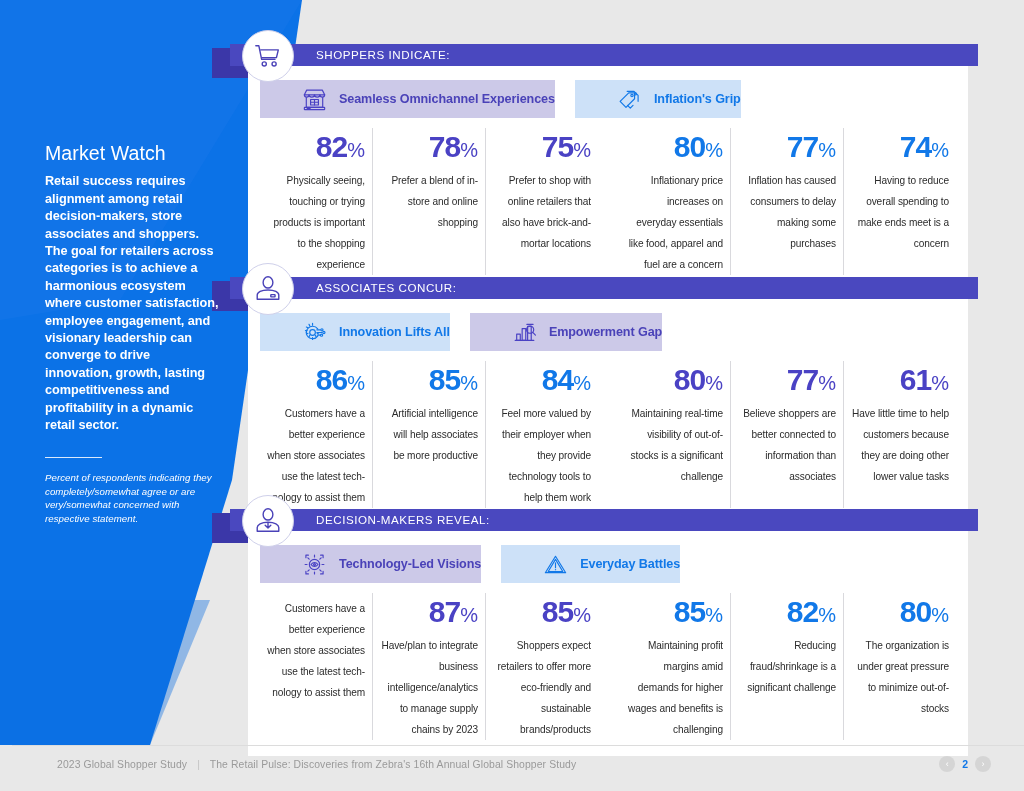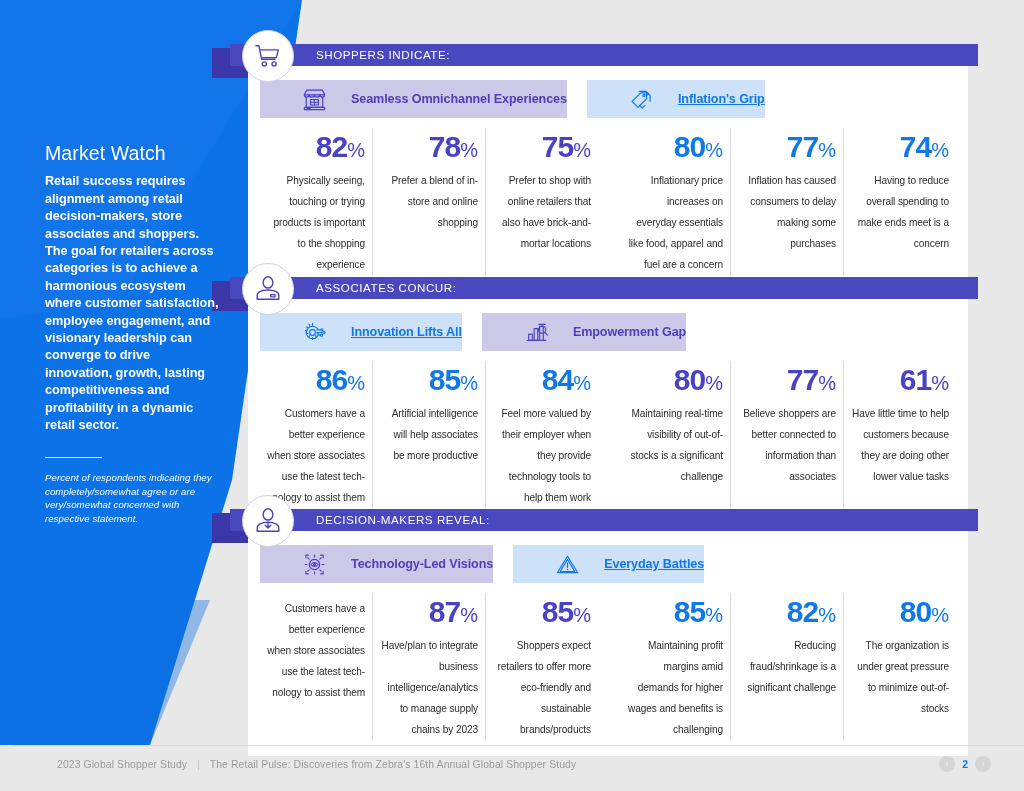--- a/index.html
+++ b/index.html
@@ -74,25 +74,25 @@
     border-radius:50%; background:#fff; border:1.4px solid #cfd0ea;
     display:flex; align-items:center; justify-content:center; z-index:3;
   }
   .sec-circle svg { display:block; }
 
   .sec-card {
     position:absolute; left:18px; top:22px; width:720px; background:#fff;
   }
   .sub-row { display:flex; padding:14px 12px 0 12px; gap:20px; }
   .subhead {
-    height:38px; display:flex; align-items:center; gap:24px;
+    height:38px; display:flex; align-items:center; gap:12px;
     padding-left:42px; font-size:12.6px; font-weight:bold; letter-spacing:-.1px;
   }
   .subhead.purple { background:#ccc9e8; color:#4a42b8; }
-  .subhead.blue   { background:#cde1f8; color:#1178e8;text-decoration:underline; }
+  .subhead.blue   { background:#cde1f8; color:#1178e8; }
   .subhead-ico { display:flex; align-items:center; }
 
   .stats-row { display:flex; padding:10px 12px 16px 12px; gap:20px; }
   .stat-group { display:flex; flex:1; }
   .stat {
     flex:1; text-align:right; padding:2px 7px 0 7px;
     border-right:1px solid #d9d9dd;
   }
   .stat:last-child { border-right:none; }
   .stat .num {

